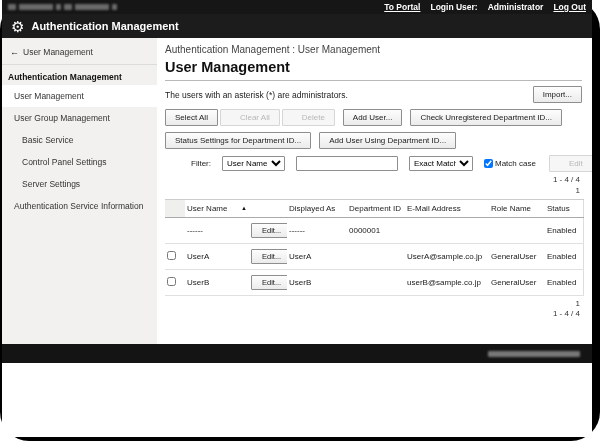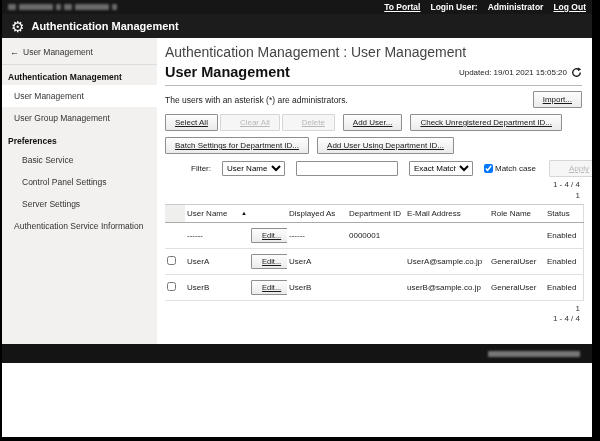--- a/index.html
+++ b/index.html
@@ -1,17 +1,17 @@
 <!DOCTYPE html>
 <html><head>
 <meta charset="utf-8">
 <style>
   * { margin:0; padding:0; box-sizing:border-box; }
   body { font-family:"Liberation Sans", sans-serif; background:#fff; }
-  .frame { width:600px; height:441px; background:#000; padding:0 8px 4px 2px; }
+  .frame { width:600px; height:441px; background:#000; padding:0 8px 4px 2px;border-radius:29px; }
   .page { width:100%; height:100%; background:#fff; display:flex; flex-direction:column; overflow:hidden; }
 
   
   .top-bar { height:14px; background:#161616; display:flex; align-items:center; justify-content:space-between; padding:0 6px; flex:0 0 auto; }
   .redacted { display:flex; gap:3px; align-items:center; filter:blur(1.3px); }
   .redacted i { display:inline-block; height:6px; background:#6a6a6a; border-radius:1px; }
   .top-links { display:flex; gap:10px; align-items:center; color:#fff; font-size:8.5px; font-weight:bold; white-space:nowrap; }
   .top-links .lnk { text-decoration:underline; cursor:pointer; }
 
   
@@ -25,30 +25,30 @@
   .sidebar { width:155px; flex:0 0 155px; background:#f2f1ef; font-size:8.5px; color:#333; padding-top:2px; }
   .side-back { padding:7px 8px 7px 8px; border-bottom:1px solid #dcdcdc; color:#333; cursor:pointer; display:flex; align-items:center; gap:4px; }
   .side-back .arr { font-size:9px; color:#222; }
   .side-section { font-weight:bold; color:#111; padding:7px 8px 3px 6px; }
   .side-item { padding:6px 8px 6px 12px; cursor:pointer; }
   .side-item.selected { background:#fff; }
   .side-item.indent { padding-left:20px; }
 
   
   .main { flex:1; padding:6px 10px 0 8px; background:#fff; font-size:8.5px; color:#1a1a1a; overflow:hidden; }
-  .breadcrumb { font-size:14px; color:#444; }
+  .breadcrumb { font-size:10px; color:#444; }
   .title-row { display:flex; justify-content:space-between; align-items:flex-end; border-bottom:1px solid #b9b9b9; padding:4px 0 5px 0; }
   .page-title { font-size:14.5px; font-weight:bold; color:#111; }
   .updated { display:flex; align-items:center; gap:4px; font-size:8px; color:#222; margin-bottom:2px; }
   .note-row { display:flex; justify-content:space-between; align-items:center; margin-top:5px; }
   .note { font-size:8.5px; color:#222; }
   .ie-group { display:flex; align-items:center; gap:6px; }
   .ring { border:2px solid #eda63a; border-radius:6px; padding:1px 2px; }
 
-  .btn { font-family:inherit; font-size:8px; color:#1a1a1a; background:linear-gradient(#fdfdfd,#ebebeb); border:1px solid #8e8e8e; border-radius:1px; padding:3px 9px; cursor:pointer; white-space:nowrap;text-decoration:underline; }
+  .btn { font-family:inherit; font-size:8px; color:#1a1a1a; background:linear-gradient(#fdfdfd,#ebebeb); border:1px solid #8e8e8e; border-radius:1px; padding:3px 9px; cursor:pointer; white-space:nowrap; }
   .btn:disabled { color:#b8b8b8; border-color:#d6d6d6; background:#f6f6f6; cursor:default; }
   .btn.sm { padding:2px 10px; font-size:7.5px; }
 
   .btn-row { display:flex; align-items:center; margin-top:6px; }
   .g2 { margin-left:2px;padding-left:19px; } .g8 { margin-left:8px; }
 
   .filter-row { display:flex; align-items:center; margin-top:6px; margin-left:26px; gap:11px; }
   .filter-label { font-size:8px; color:#222; }
   select { font-family:inherit; font-size:8px; height:15px; border:1px solid #8e8e8e; background:#fff; border-radius:1px; }
   .sel-field { width:74px; } .sel-match { width:64px; }
@@ -100,75 +100,67 @@
     <div class="body">
 
       <div class="sidebar">
         <div class="side-back">
           <span class="arr">←</span>
           <span>User Management</span>
         </div>
         <div class="side-section">Authentication Management</div>
         <div class="side-item selected">User Management</div>
         <div class="side-item">User Group Management</div>
-        <div class="side-section">Preferences</div>
         <div class="side-item indent">Basic Service</div>
         <div class="side-item indent">Control Panel Settings</div>
         <div class="side-item indent">Server Settings</div>
         <div class="side-item">Authentication Service Information</div>
       </div>
 
       <div class="main">
         <div class="breadcrumb">Authentication Management : User Management</div>
 
         <div class="title-row">
           <span class="page-title">User Management</span>
-          <span class="updated">
-            <span>Updated: 19/01 2021 15:05:20</span>
-            <svg width="11" height="11" viewBox="0 0 16 16">
-              <path d="M13.5 8a5.5 5.5 0 1 1-2.2-4.4" fill="none" stroke="#1a1a1a" stroke-width="2"></path>
-              <path d="M10.2 0.8 L14.8 3.2 L10.4 6.2 Z" fill="#1a1a1a"></path>
-            </svg>
-          </span>
         </div>
 
         <div class="note-row">
           <span class="note">The users with an asterisk (*) are administrators.</span>
           <span class="ie-group">
             <button class="btn">Import...</button>
           </span>
         </div>
 
         <div class="btn-row">
           <button class="btn">Select All</button>
           <button class="btn g2" disabled="">Clear All</button>
           <button class="btn g2" disabled="">Delete</button>
           <button class="btn g8">Add User...</button>
           <button class="btn g8">Check Unregistered Department ID...</button>
         </div>
 
         <div class="btn-row">
-          <button class="btn">Batch Settings for Department ID...</button>
+          <button class="btn">Status Settings for Department ID...</button>
           <button class="btn g8">Add User Using Department ID...</button>
         </div>
 
         <div class="filter-row">
           <span class="filter-label">Filter:</span>
           <select class="sel-field">
             <option>User Name</option>
           </select>
           <input class="filter-input" type="text" value="" style="">
           <select class="sel-match">
             <option>Exact Match</option>
           </select>
           <span class="cb-wrap">
             <input type="checkbox" checked="" style="">
             <span>Match case</span>
           </span>
-          <button class="btn g2" disabled="">Apply</button>
+          <button class="btn g2" disabled="">Edit</button>
           <button class="btn g2" disabled="">Clear Filter</button>
         </div>
 
         <div class="pag">
           <div>1 - 4 / 4</div>
           <div>1</div>
         </div>
 
         <table>
           <colgroup>

